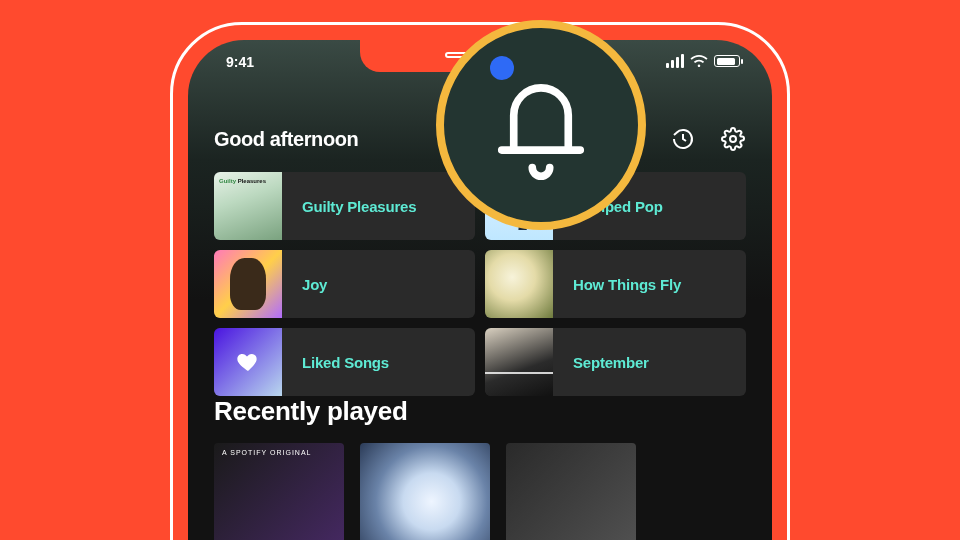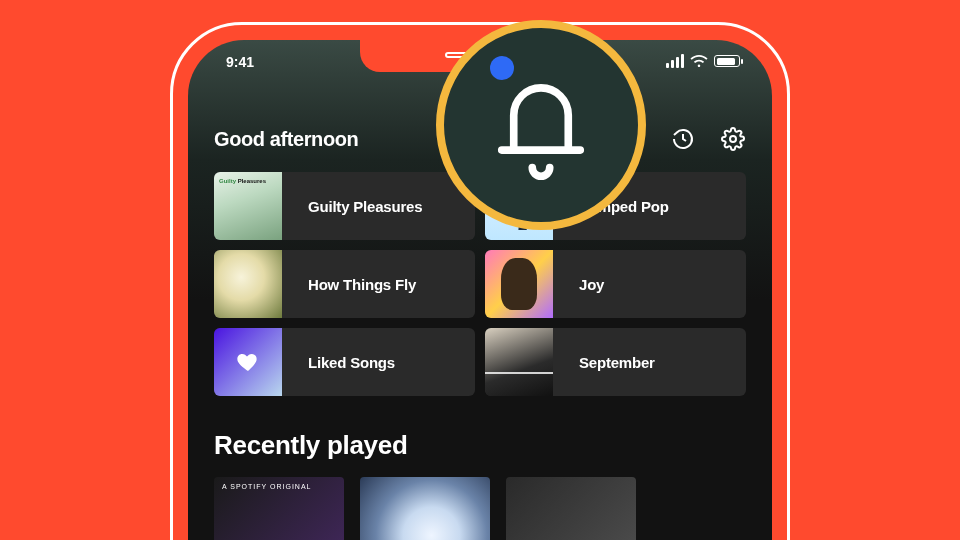--- a/index.html
+++ b/index.html
@@ -113,37 +113,37 @@
     border-radius:6px;
     overflow:hidden;
     height:68px;
   }
   .tile-art {
     width:68px; height:68px; flex:0 0 68px;
     display:flex; align-items:center; justify-content:center;
     color:#fff; font-size:10px; font-weight:700;
   }
   .tile-label {
-    color:#ffffff; font-size:15px; font-weight:700; padding-left:26px; letter-spacing:-0.2px;
+    color:#5eead4; font-size:15px; font-weight:700; padding-left:20px; letter-spacing:-0.2px;
   }
   .art-guilty { background: linear-gradient(160deg,#e8f2e8 0%, #bcd9c0 40%, #7aa27f 100%); position:relative; }
   .art-guilty .tag { position:absolute; top:6px; left:5px; font-size:6px; color:#384; }
   .art-guilty .tag b { color:#111; font-size:6px; }
   .art-pumped { background: linear-gradient(180deg,#dff2ff 0%, #bfe7ff 100%); position:relative;}
   .art-pumped .tag { position:absolute; top:6px; left:5px; font-size:7px; font-weight:800; color:#126; }
   .art-pumped .sil { position:absolute; left:18px; top:14px; width:28px; height:44px; background:#1b2a3a; clip-path: polygon(45% 0,60% 0,72% 20%,90% 40%,75% 55%,85% 100%,55% 100%,60% 60%,35% 55%,20% 35%,40% 22%); }
   .art-how { background: radial-gradient(circle at 40% 40%, #f7f3da 0%, #e4dba8 40%, #6d7a3d 100%); }
   .art-joy { background: linear-gradient(135deg,#ff7ab8,#ffcf4a,#b06cff); position:relative;}
   .art-joy .fig { position:absolute; left:16px; top:8px; width:36px; height:52px; background:#3a2a1a; border-radius:40% 40% 30% 30%; }
   .art-sep { background: linear-gradient(160deg,#d9d0c0 0%, #2b2b2b 60%, #111 100%); position:relative;}
   .art-sep .line { position:absolute; left:0; bottom:22px; width:100%; height:2px; background:#fff; opacity:0.8;}
   .art-liked { background: linear-gradient(135deg,#4a14e0,#b9d7ee); }
   .heart { width:24px; height:24px; }
   .section-title {
-    color:#fff; font-size:26px; font-weight:700; margin-top:34px; letter-spacing:-0.3px;
+    color:#fff; font-size:26px; font-weight:700; letter-spacing:-0.3px;
   }
   .recent-row {
     margin-top:16px; display:flex; gap:16px;
   }
   .recent-item { width:130px; height:130px; border-radius:4px; }
   .r1 { background: linear-gradient(135deg,#1a1a1a,#4a2a6a); position:relative; }
   .r1 .tag { position:absolute; top:6px; left:8px; color:#fff; font-size:7px; letter-spacing:1px;}
   .r2 { background: radial-gradient(circle at 55% 45%, #eef5ff 0%, #c8daf0 28%, #6a83a8 55%, #1c2a44 100%); }
   .r3 { background: linear-gradient(135deg,#2a2a2a,#555); }
 
@@ -222,28 +222,28 @@
         <div class="tile-label">Guilty Pleasures</div>
       </div>
       <div class="tile">
         <div class="tile-art art-pumped">
           <div class="tag">Pumped</div>
           <div class="sil"></div>
         </div>
         <div class="tile-label">Pumped Pop</div>
       </div>
       <div class="tile">
-        <div class="tile-art art-how"></div>
-        <div class="tile-label">How Things Fly</div>
-      </div>
-      <div class="tile">
         <div class="tile-art art-joy">
             <div class="fig"></div>
           </div>
         <div class="tile-label">Joy</div>
+      </div>
+      <div class="tile">
+        <div class="tile-art art-how"></div>
+        <div class="tile-label">How Things Fly</div>
       </div>
       <div class="tile">
         <div class="tile-art art-liked">
           <svg class="heart" viewBox="0 0 24 24">
               <path fill="#fff" d="M12 21s-7.5-4.6-10-9.2C.2 8 2.3 4 6.2 4c2.2 0 3.8 1.3 4.8 2.6C12 5.3 13.6 4 15.8 4 19.7 4 21.8 8 20 11.8 17.5 16.4 12 21 12 21z"></path>
             </svg>
         </div>
         <div class="tile-label">Liked Songs</div>
       </div>
       <div class="tile">

